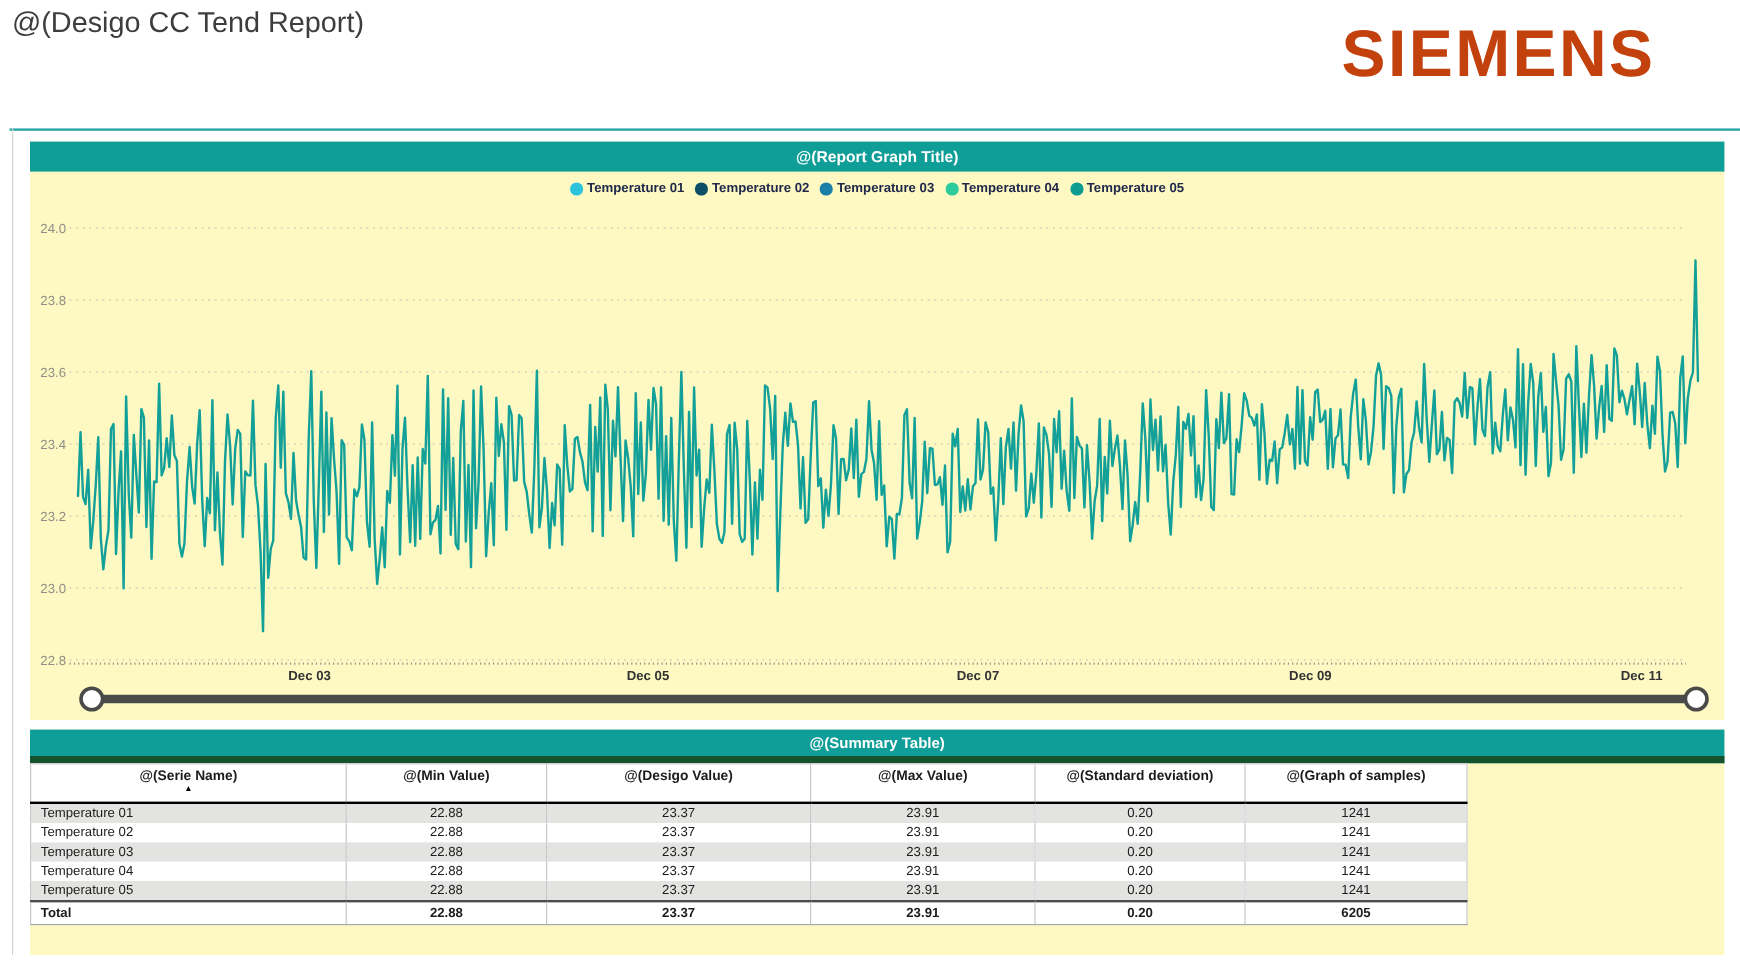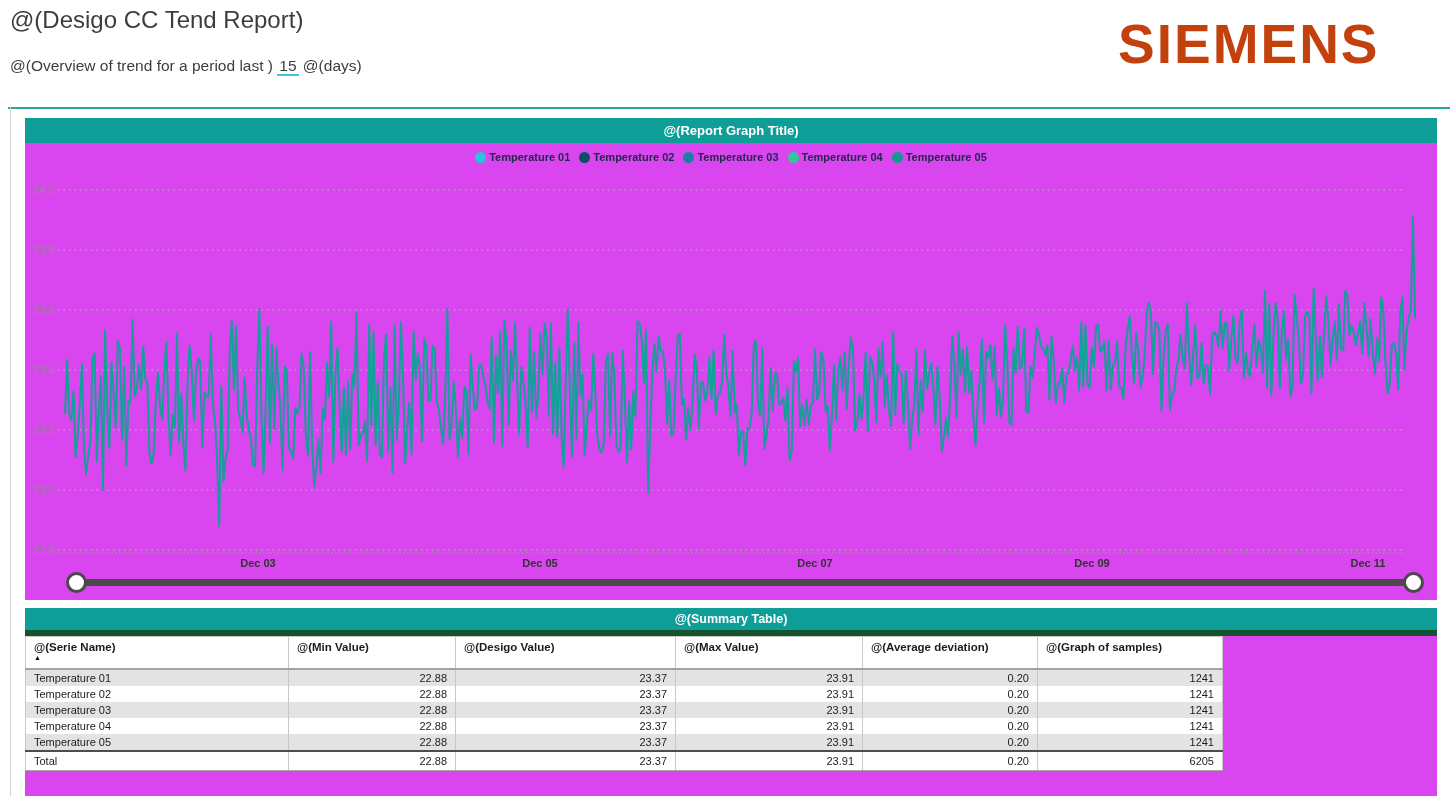--- a/index.html
+++ b/index.html
@@ -7,21 +7,21 @@
 
   
   .page-title{position:absolute;left:10px;top:6px;font-size:24px;color:#3d3d3d;}
   .page-subtitle{position:absolute;left:10px;top:57px;font-size:15.5px;color:#3d3d3d;}
   .page-subtitle .param{border-bottom:2px solid #3fc6d8;padding:0 2px;cursor:text;}
   .brand{position:absolute;left:1118px;top:12px;font-size:55px;font-weight:bold;color:#c2410c;letter-spacing:2px;}
   .top-divider{position:absolute;left:8px;top:107px;width:1442px;height:2px;background:#2aa5a2;}
   .left-border{position:absolute;left:10px;top:107px;width:1px;height:703px;background:#d5d5d0;}
 
   
-  .panel{position:absolute;left:25px;background:#d946ef;}
+  .panel{position:absolute;left:25px;background:#fef9c3;}
   .chart-panel{top:118px;width:1412px;height:482px;}
   .table-panel{top:608px;width:1412px;height:192px;}
   .panel-bar{width:100%;height:25px;line-height:25px;background:#0f9d97;color:#ffffff;
              font-weight:bold;font-size:13px;text-align:center;}
   .table-panel .panel-bar{height:22px;line-height:22px;font-size:12.5px;border-bottom:6px solid #14532d;}
 
   
   .legend{position:absolute;top:33px;left:0;width:100%;display:flex;justify-content:center;gap:9px;}
   .legend-item{display:flex;align-items:center;gap:3px;cursor:pointer;}
   .legend-dot{width:11px;height:11px;border-radius:50%;}
@@ -33,42 +33,37 @@
   
   .slider-track{position:absolute;left:51px;top:461px;width:1337px;height:7px;background:#4a4a48;border-radius:3px;cursor:pointer;}
   .slider-handle{position:absolute;top:454px;width:21px;height:21px;border-radius:50%;
                  background:#ffffff;border:3px solid #4a4a48;box-sizing:border-box;cursor:ew-resize;}
   .slider-handle.left{left:41px;}
   .slider-handle.right{left:1378px;}
 
   
   #summary-table{border-collapse:collapse;table-layout:fixed;width:1197px;background:#ffffff;
                  font-size:11px;color:#1c1c1c;border:1px solid #c8c8c8;}
-  #summary-table th{text-align:left;vertical-align:top;padding:4px 8px 1px 8px;height:26px;
+  #summary-table th{text-align:center;vertical-align:top;padding:4px 8px 1px 8px;height:26px;
                     font-size:11.5px;font-weight:bold;border-right:1px solid #c8c8c8;
-                    border-bottom:2px solid #a3a3a3;background:#ffffff;cursor:pointer;}
+                    border-bottom:2px solid #000000;background:#ffffff;cursor:pointer;}
   #summary-table th .sort{display:block;font-size:7px;line-height:6px;margin-top:2px;color:#000;}
   #summary-table td{padding:2px 8px;border-right:1px solid #c8c8c8;white-space:nowrap;overflow:hidden;}
   #summary-table tbody tr.alt{background:#e3e3e1;}
-  #summary-table td.num{text-align:right;}
-  #summary-table tfoot td{font-weight:normal;border-top:2px solid #4d4d4d;border-bottom:1px solid #a8a8a4;
+  #summary-table td.num{text-align:center;}
+  #summary-table tfoot td{font-weight:bold;border-top:2px solid #4d4d4d;border-bottom:1px solid #a8a8a4;
                           background:#ffffff;padding:3px 8px;}
   .bottom-bar{position:absolute;left:8px;top:804px;width:1442px;height:6px;background:#0f9d97;}
 </style>
 </head>
 <body>
 
 <div class="stage">
 
   <div class="page-title">@(Desigo CC Tend Report)</div>
-  <div class="page-subtitle">
-    <span>@(Overview of trend for a period last )</span>
-    <span class="param">15</span>
-    <span>@(days)</span>
-  </div>
   <div class="brand">SIEMENS</div>
   <div class="top-divider"></div>
   <div class="left-border"></div>
 
   <div class="panel chart-panel">
     <div class="panel-bar">@(Report Graph Title)</div>
     <div class="legend" id="legend">
         <div class="legend-item">
           <span class="legend-dot" style="background: rgb(43, 196, 220);"></span>
           <span class="legend-label">Temperature 01</span>
@@ -128,21 +123,21 @@
           <col style="width: 187px;">
           <col style="width: 175px;">
           <col style="width: 185px;">
         </colgroup>
       <thead>
           <tr id="table-head-row">
             <th>@(Serie Name)<span class="sort">▲</span></th>
             <th>@(Min Value)</th>
             <th>@(Desigo Value)</th>
             <th>@(Max Value)</th>
-            <th>@(Average deviation)</th>
+            <th>@(Standard deviation)</th>
             <th>@(Graph of samples)</th>
           </tr>
         </thead>
       <tbody id="table-body">
           <tr class="alt">
             <td>Temperature 01</td>
             <td class="num">22.88</td>
             <td class="num">23.37</td>
             <td class="num">23.91</td>
             <td class="num">0.20</td>

